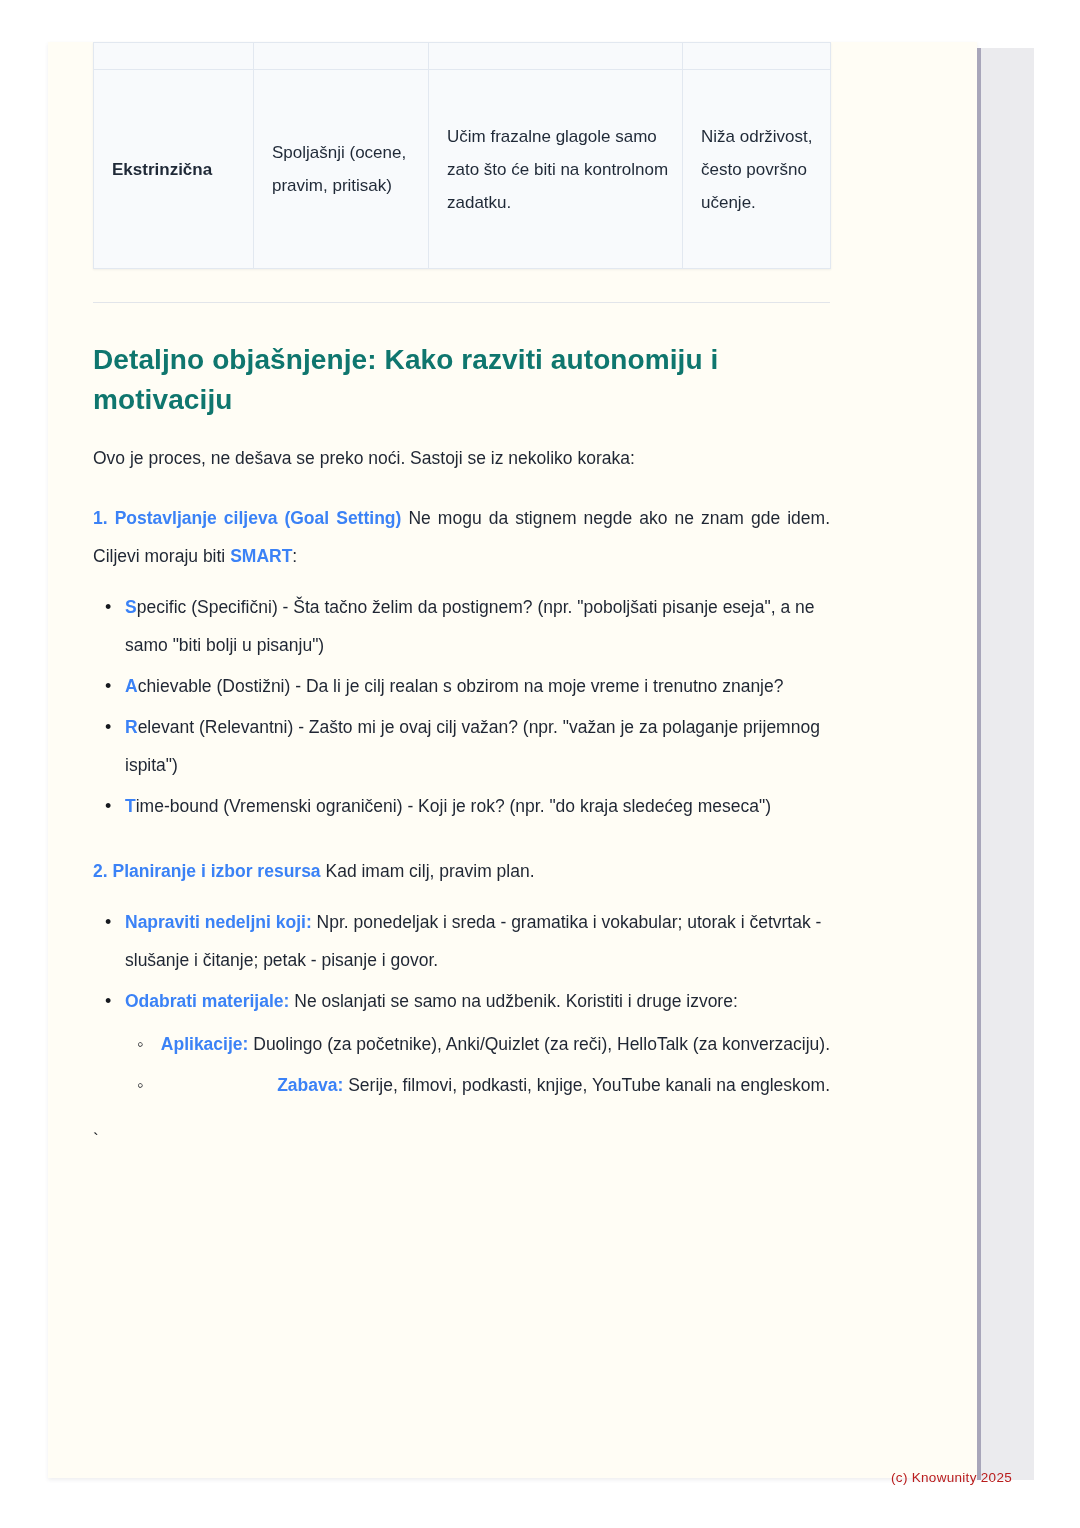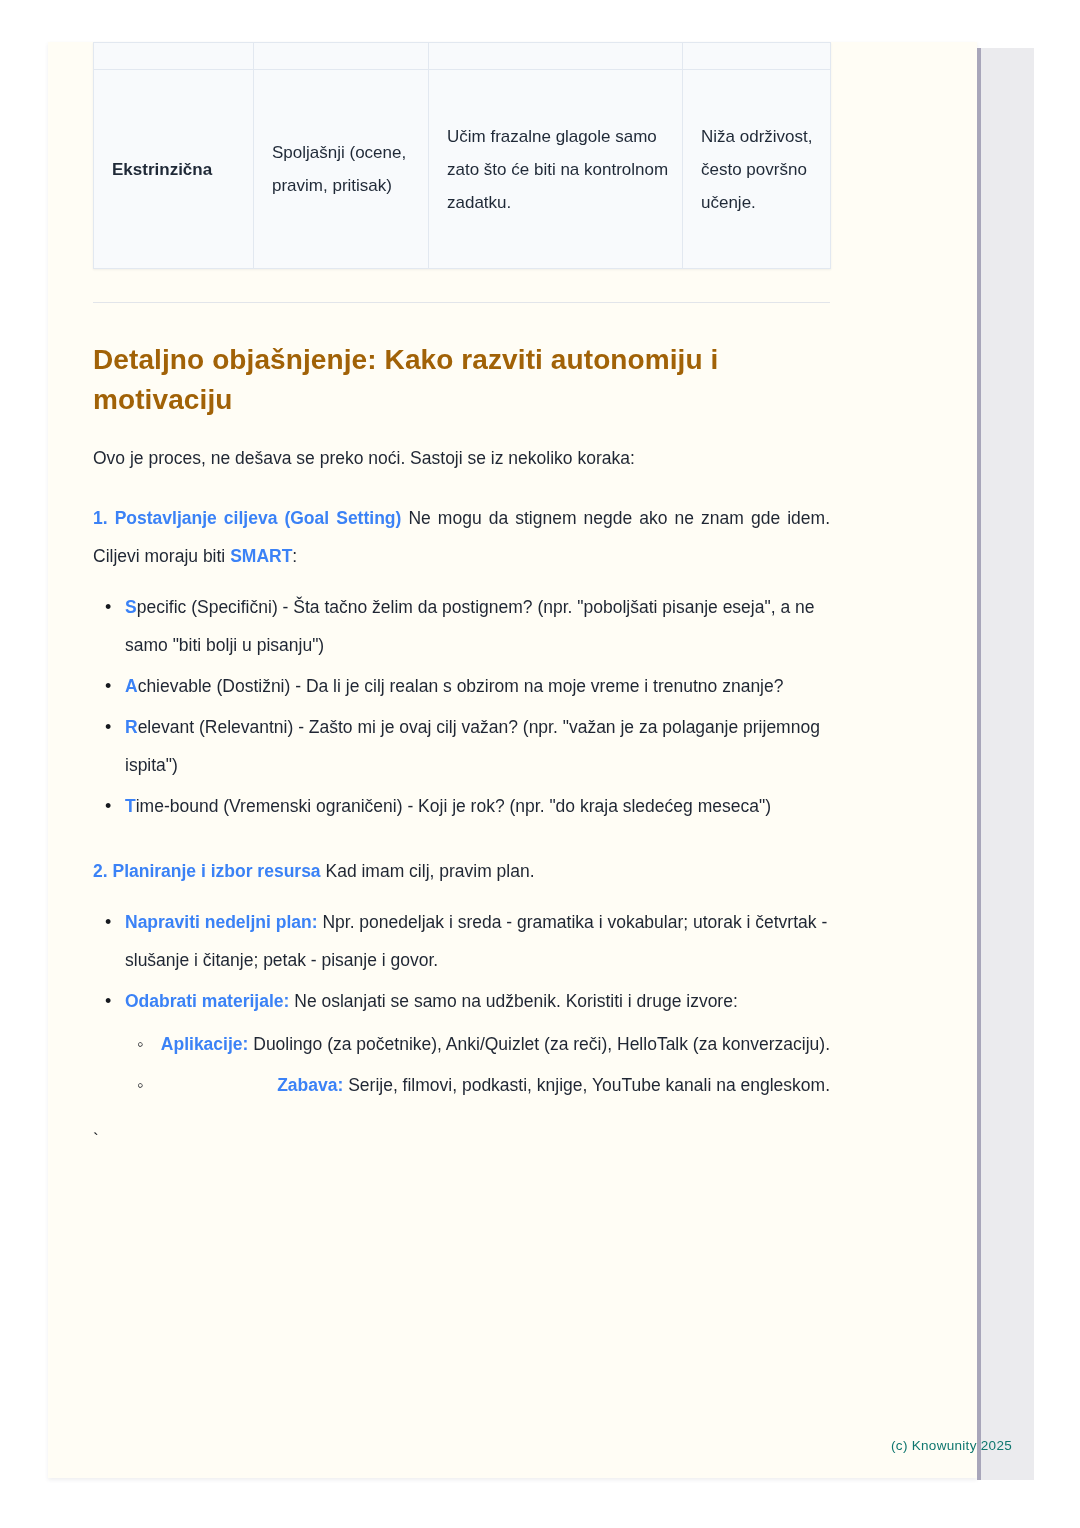--- a/index.html
+++ b/index.html
@@ -49,21 +49,21 @@
     border-top: 1px solid #e2e5ea;
     margin-top: 33px;
     width: 737px;
   }
   
   h1.doc-heading {
     margin-top: 37px;
     font-size: 28px;
     line-height: 40px;
     font-weight: 700;
-    color: #a16207;
+    color: #0f766e;
     letter-spacing: 0.1px;
   }
   p.intro {
     margin-top: 25px;
     font-size: 17.5px;
     line-height: 27px;
   }
   p.step-para {
     margin-top: 27px;
     font-size: 17.5px;
@@ -119,24 +119,24 @@
     position: absolute;
     left: 977px; top: 48px;
     width: 57px; height: 1432px;
     background: #ebebee;
     border-left: 4px solid #a8a6ba;
     z-index: 2;
   }
   
   .footer-credit {
     position: absolute;
-    top: 1438px;
+    top: 1470px;
     right: 68px;
     font-size: 13.5px;
-    color: #0f766e;
+    color: #b91c1c;
     z-index: 3;
     letter-spacing: 0.3px;
   }
 </style>
 </head>
 <body>
 
 <div class="page-card">
   <div class="content">
 
@@ -174,21 +174,21 @@
     <ul class="doc-list">
       <li><strong>S</strong><span>pecific (Specifični) - Šta tačno želim da postignem? (npr. "poboljšati pisanje eseja", a ne samo "biti bolji u pisanju")</span></li>
       <li><strong>A</strong><span>chievable (Dostižni) - Da li je cilj realan s obzirom na moje vreme i trenutno znanje?</span></li>
       <li><strong>R</strong><span>elevant (Relevantni) - Zašto mi je ovaj cilj važan? (npr. "važan je za polaganje prijemnog ispita")</span></li>
       <li><strong>T</strong><span>ime-bound (Vremenski ograničeni) - Koji je rok? (npr. "do kraja sledećeg meseca")</span></li>
     </ul>
 
     <p class="step-para"><strong>2. Planiranje i izbor resursa</strong><span> Kad imam cilj, pravim plan.</span></p>
 
     <ul class="doc-list">
-      <li><strong>Napraviti nedeljni plan:</strong><span> Npr. ponedeljak i sreda - gramatika i vokabular; utorak i četvrtak - slušanje i čitanje; petak - pisanje i govor.</span></li>
+      <li><strong>Napraviti nedeljni koji:</strong><span> Npr. ponedeljak i sreda - gramatika i vokabular; utorak i četvrtak - slušanje i čitanje; petak - pisanje i govor.</span></li>
       <li><strong>Odabrati materijale:</strong><span> Ne oslanjati se samo na udžbenik. Koristiti i druge izvore:</span>
         <ul class="doc-sublist">
           <li><strong>Aplikacije:</strong><span> Duolingo (za početnike), Anki/Quizlet (za reči), HelloTalk (za konverzaciju).</span></li>
           <li><strong>Zabava:</strong><span> Serije, filmovi, podkasti, knjige, YouTube kanali na engleskom.</span></li>
         </ul>
       </li>
     </ul>
 
     <div class="stray-char">`</div>
 

